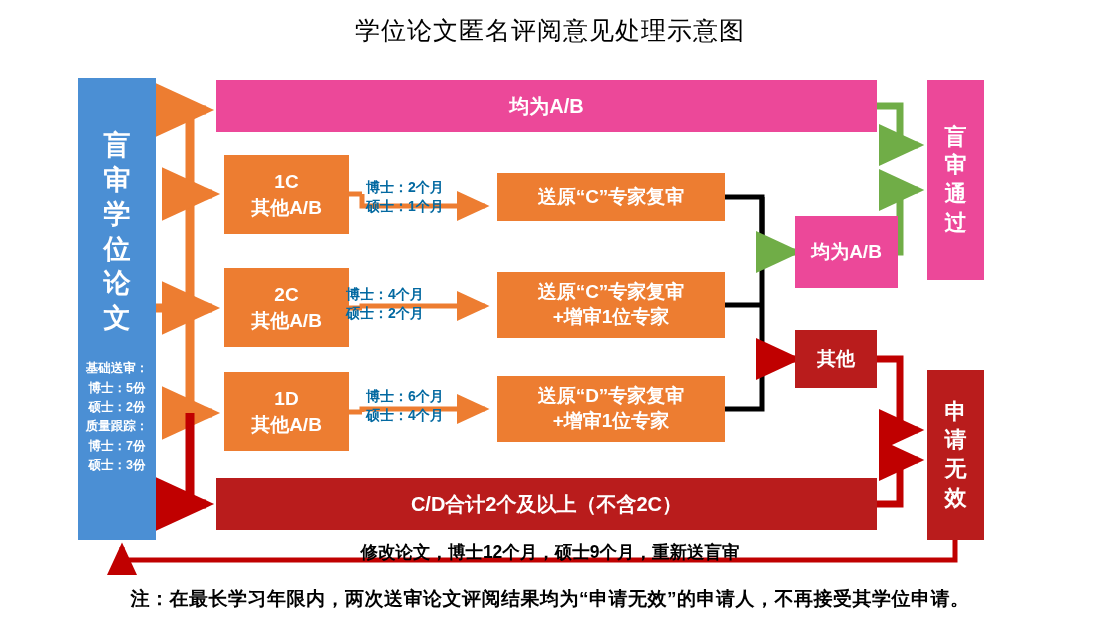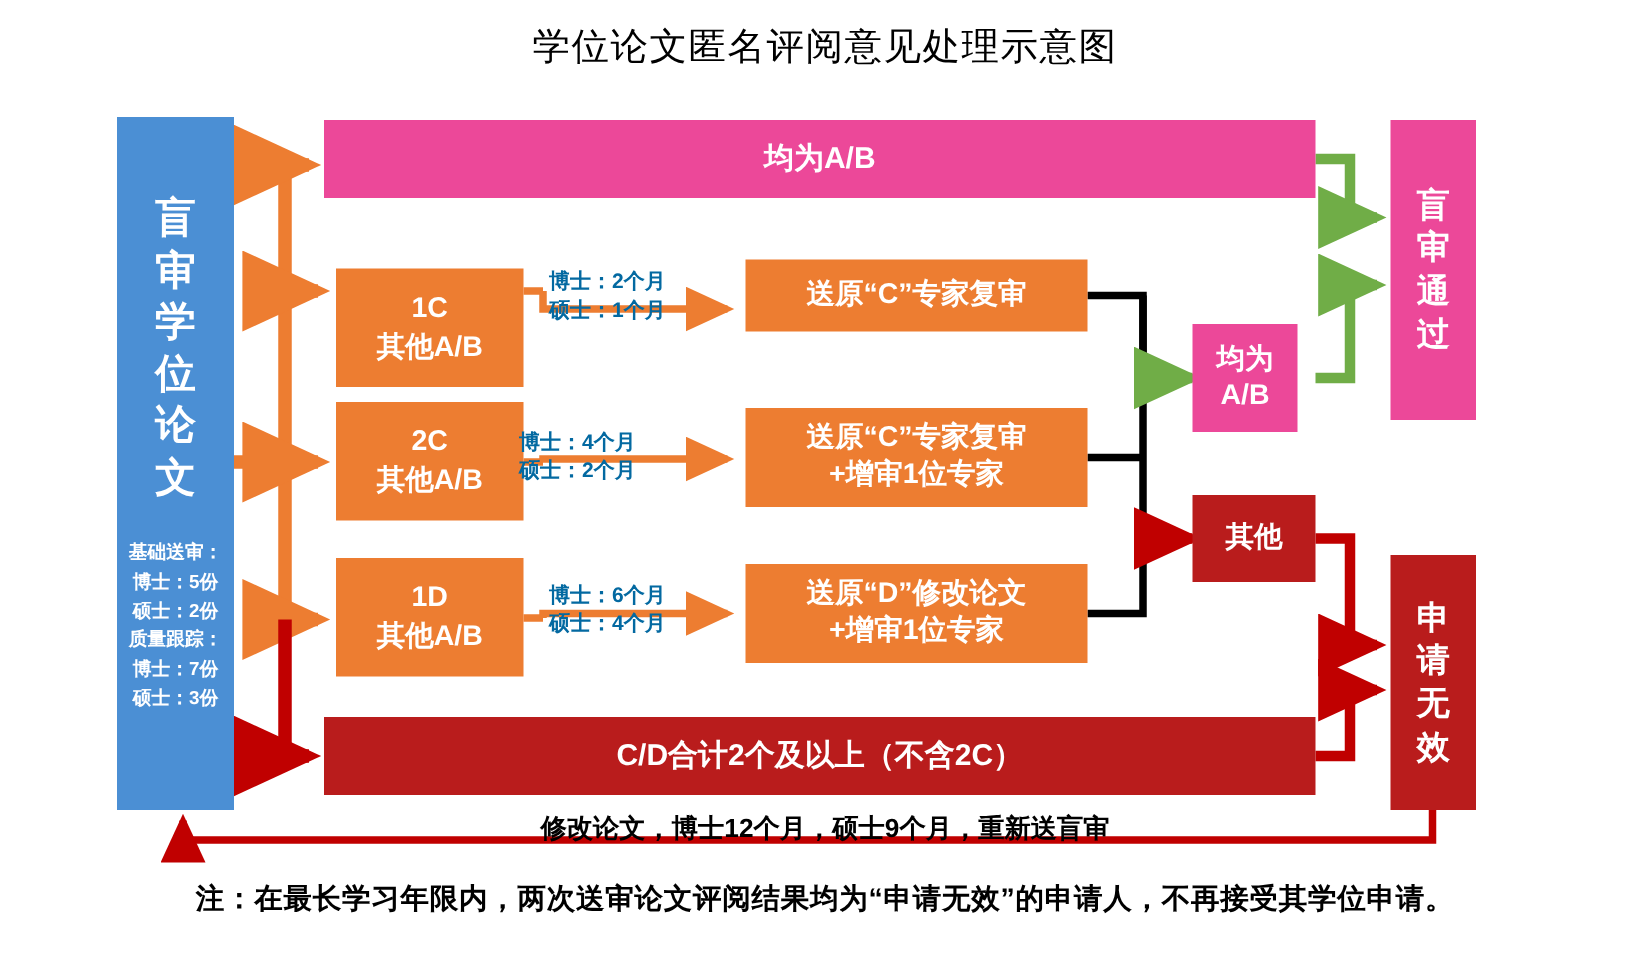--- a/index.html
+++ b/index.html
@@ -95,36 +95,35 @@
     width: 57px;
     height: 200px;
     font-size: 22px;
     flex-direction: column;
     line-height: 1.3;
   }
   
   #midab {
     left: 795px;
     top: 216px;
-    width: 70px;
+    width: 103px;
     height: 72px;
     font-size: 19px;
-    flex-direction: column;
     line-height: 1.25;
   }
   
   .cond {
     left: 224px;
     width: 125px;
     height: 79px;
     font-size: 19px;
     flex-direction: column;
     line-height: 1.35;
   }
-  #cond1 { top: 155px; margin-top: 24px; }
+  #cond1 { top: 155px; }
   #cond2 { top: 268px; }
   #cond3 { top: 372px; }
 
   
   .act {
     left: 497px;
     width: 228px;
     font-size: 19px;
     flex-direction: column;
     line-height: 1.3;
@@ -323,21 +322,21 @@
   </div>
 
   <div class="box orange act" id="act1">
     <div>送原“C”专家复审</div>
   </div>
   <div class="box orange act" id="act2">
     <div>送原“C”专家复审</div>
     <div>+增审1位专家</div>
   </div>
   <div class="box orange act" id="act3">
-    <div>送原“D”修改论文</div>
+    <div>送原“D”专家复审</div>
     <div>+增审1位专家</div>
   </div>
 
   <div class="box darkred" id="other">其他</div>
   <div class="box darkred" id="invalid">
       <div>申</div>
       <div>请</div>
       <div>无</div>
       <div>效</div>
     </div>

